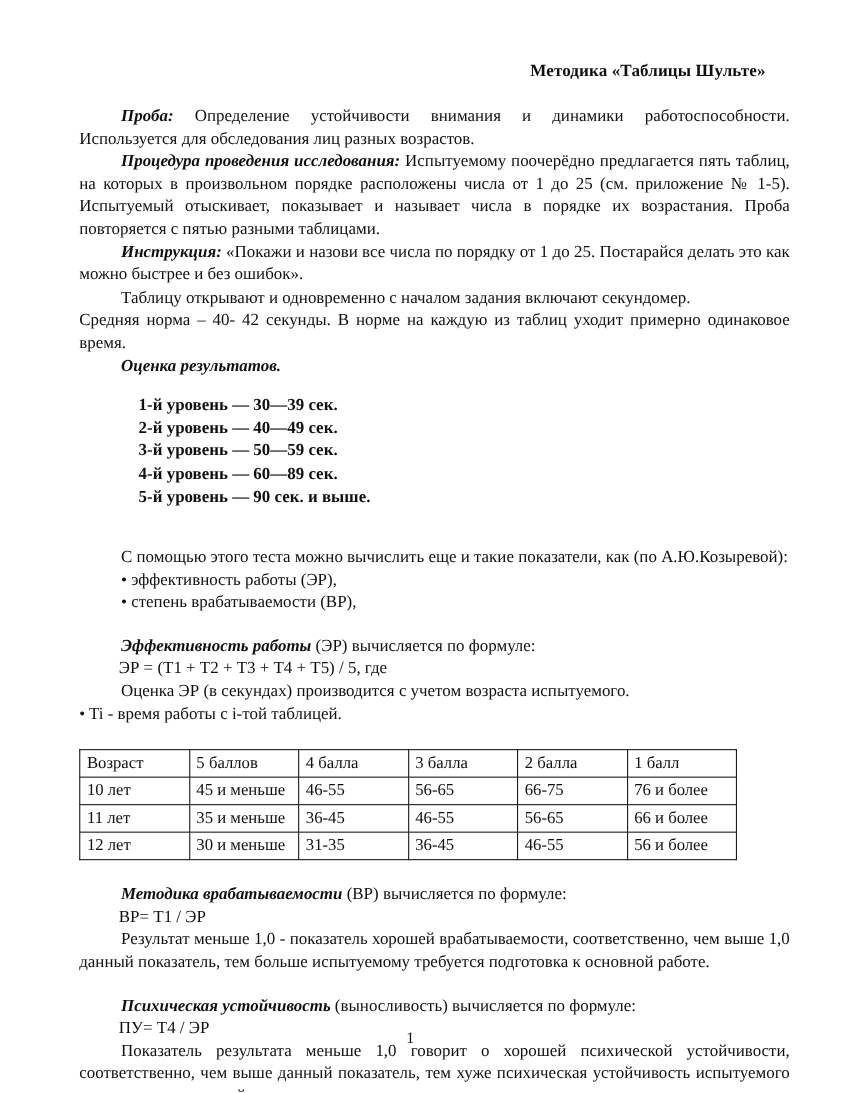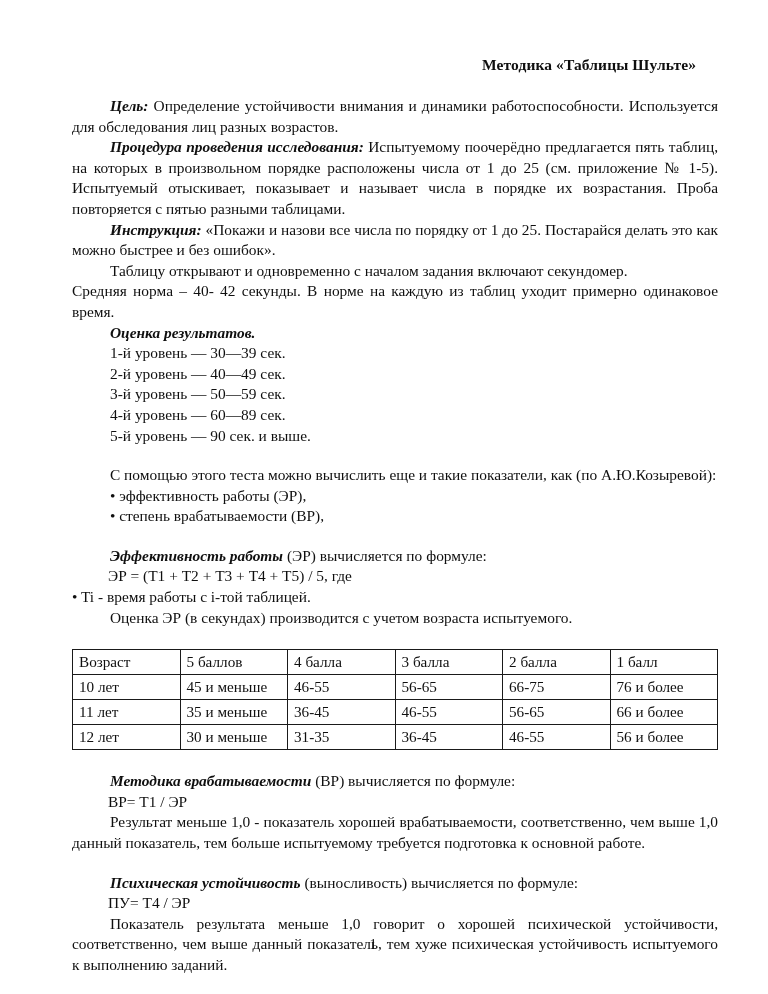--- a/index.html
+++ b/index.html
@@ -53,23 +53,24 @@
     font-size: 15.4px;
     line-height: 20.6px;
     width: 646px;
     text-align: left;
     margin: 0;
   }
   .flush.ind {
     padding-left: 38px;
   }
   .levels {
-    margin: 0;
+    margin: 16px;
     padding: 0;
     list-style: none;
+    font-weight: bold;
   }
   .levels li {
     font-size: 15.4px;
     line-height: 20.6px;
     padding-left: 38px;
   }
   .bullets {
     margin: 0;
     padding: 0;
     list-style: none;
@@ -88,21 +89,21 @@
     font-size: 15.4px;
     line-height: 20.6px;
     text-align: left;
     padding-left: 36px;
     margin: 0;
   }
   .gap-md { height: 19px; }
   .gap-lg { height: 21px; }
   table.scores {
     border-collapse: collapse;
-    width: 646px;
+    width: 598px;
     table-layout: fixed;
     font-size: 15.2px;
     margin: 0;
   }
   table.scores td, table.scores th {
     border: 1px solid #1a1a1a;
     padding: 2px 3px 3px 6px;
     text-align: left;
     font-weight: normal;
     line-height: 19px;
@@ -121,21 +122,21 @@
     padding-right: 22px;
   }
 </style>
 </head>
 <body>
 
 <div class="page">
 
   <div class="doc-title">Методика «Таблицы Шульте»</div>
 
-  <p class="para indent"><span class="lead">Цель:</span><span> Определение устойчивости внимания и динамики работоспособности. Используется для обследования лиц разных возрастов.</span></p>
+  <p class="para indent"><span class="lead">Проба:</span><span> Определение устойчивости внимания и динамики работоспособности. Используется для обследования лиц разных возрастов.</span></p>
 
   <p class="para indent"><span class="lead">Процедура проведения исследования:</span><span> Испытуемому поочерёдно предлагается пять таблиц, на которых в произвольном порядке расположены числа от 1 до 25 (см. приложение № 1-5). Испытуемый отыскивает, показывает и называет числа в порядке их возрастания. Проба повторяется с пятью разными таблицами.</span></p>
 
   <p class="para indent"><span class="lead">Инструкция:</span><span> «Покажи и назови все числа по порядку от 1 до 25. Постарайся делать это как можно быстрее и без ошибок».</span></p>
 
   <p class="para indent"><span>Таблицу открывают и одновременно с началом задания включают секундомер.</span></p>
   <p class="para noindent"><span>Средняя норма – 40- 42 секунды. В норме на каждую из таблиц уходит примерно одинаковое время.</span></p>
 
   <div class="section-head"><span class="lead">Оценка результатов.</span></div>
 
@@ -155,23 +156,23 @@
     <li>• эффективность работы (ЭР),</li>
     <li>• степень врабатываемости (ВР),</li>
   </ul>
 
   <div class="gap-md"></div>
 
   <div class="section-head"><span class="lead">Эффективность работы</span><span> (ЭР) вычисляется по формуле:</span></div>
 
   <div class="formula">ЭР = (Т1 + Т2 + Т3 + Т4 + Т5) / 5, где</div>
 
+  <div class="flush ind">Оценка ЭР (в секундах) производится с учетом возраста испытуемого.</div>
+
   <div class="flush">• Ti - время работы с i-той таблицей.</div>
-
-  <div class="flush ind">Оценка ЭР (в секундах) производится с учетом возраста испытуемого.</div>
 
   <div class="gap-lg"></div>
 
   <table class="scores">
     <thead>
       <tr>
         <th>Возраст</th>
         <th>5 баллов</th>
         <th>4 балла</th>
         <th>3 балла</th>

